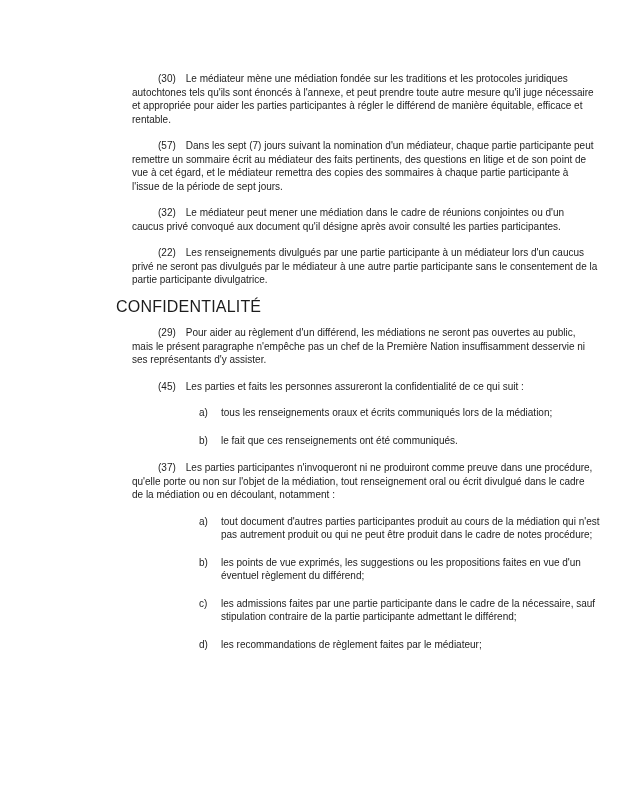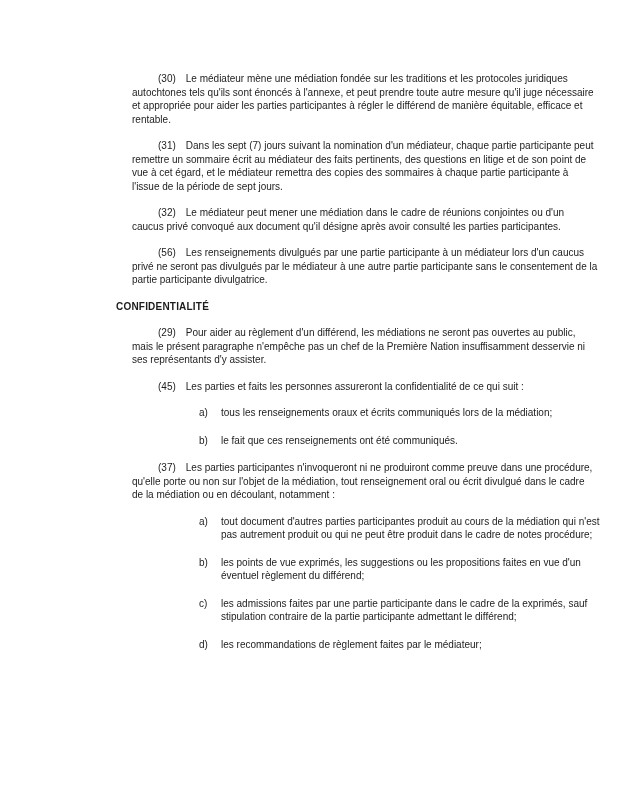--- a/index.html
+++ b/index.html
@@ -23,22 +23,22 @@
   }
   .para {
     width: 466px;
     margin: 0 0 13px 16px;
     text-indent: 26px;
   }
   .pnum {
     margin-right: 10px;
   }
   .heading {
-    font-size: 10px;
-    font-weight: bold;
+    font-size: 16px;
+    font-weight: normal;
     letter-spacing: 0.2px;
     margin: 0 0 13px 0;
   }
   .subitem {
     display: flex;
     width: 402px;
     margin: 0 0 14px 83px;
   }
   .marker {
     flex: 0 0 22px;
@@ -47,25 +47,25 @@
     flex: 1;
   }
 </style>
 </head>
 <body>
 
 <main class="page">
 
   <p class="para"><span class="pnum">(30)</span><span>Le médiateur mène une médiation fondée sur les traditions et les protocoles juridiques autochtones tels qu'ils sont énoncés à l'annexe, et peut prendre toute autre mesure qu'il juge nécessaire et appropriée pour aider les parties participantes à régler le différend de manière équitable, efficace et rentable.</span></p>
 
-  <p class="para"><span class="pnum">(31)</span><span>Dans les sept (7) jours suivant la nomination d'un médiateur, chaque partie participante peut remettre un sommaire écrit au médiateur des faits pertinents, des questions en litige et de son point de vue à cet égard, et le médiateur remettra des copies des sommaires à chaque partie participante à l'issue de la période de sept jours.</span></p>
+  <p class="para"><span class="pnum">(57)</span><span>Dans les sept (7) jours suivant la nomination d'un médiateur, chaque partie participante peut remettre un sommaire écrit au médiateur des faits pertinents, des questions en litige et de son point de vue à cet égard, et le médiateur remettra des copies des sommaires à chaque partie participante à l'issue de la période de sept jours.</span></p>
 
   <p class="para"><span class="pnum">(32)</span><span>Le médiateur peut mener une médiation dans le cadre de réunions conjointes ou d'un caucus privé convoqué aux document qu'il désigne après avoir consulté les parties participantes.</span></p>
 
-  <p class="para"><span class="pnum">(56)</span><span>Les renseignements divulgués par une partie participante à un médiateur lors d'un caucus privé ne seront pas divulgués par le médiateur à une autre partie participante sans le consentement de la partie participante divulgatrice.</span></p>
+  <p class="para"><span class="pnum">(22)</span><span>Les renseignements divulgués par une partie participante à un médiateur lors d'un caucus privé ne seront pas divulgués par le médiateur à une autre partie participante sans le consentement de la partie participante divulgatrice.</span></p>
 
 
   <h2 class="heading">CONFIDENTIALITÉ</h2>
 
   <p class="para"><span class="pnum">(29)</span><span>Pour aider au règlement d'un différend, les médiations ne seront pas ouvertes au public, mais le présent paragraphe n'empêche pas un chef de la Première Nation insuffisamment desservie ni ses représentants d'y assister.</span></p>
 
   <p class="para"><span class="pnum">(45)</span><span>Les parties et faits les personnes assureront la confidentialité de ce qui suit :</span></p>
 
   <div class="subitem">
     <span class="marker">a)</span>
@@ -84,21 +84,21 @@
     <span class="stext">tout document d'autres parties participantes produit au cours de la médiation qui n'est pas autrement produit ou qui ne peut être produit dans le cadre de notes procédure;</span>
   </div>
 
   <div class="subitem">
     <span class="marker">b)</span>
     <span class="stext">les points de vue exprimés, les suggestions ou les propositions faites en vue d'un éventuel règlement du différend;</span>
   </div>
 
   <div class="subitem">
     <span class="marker">c)</span>
-    <span class="stext">les admissions faites par une partie participante dans le cadre de la exprimés, sauf stipulation contraire de la partie participante admettant le différend;</span>
+    <span class="stext">les admissions faites par une partie participante dans le cadre de la nécessaire, sauf stipulation contraire de la partie participante admettant le différend;</span>
   </div>
 
   <div class="subitem">
     <span class="marker">d)</span>
     <span class="stext">les recommandations de règlement faites par le médiateur;</span>
   </div>
 
 </main>
 
 </body></html>

